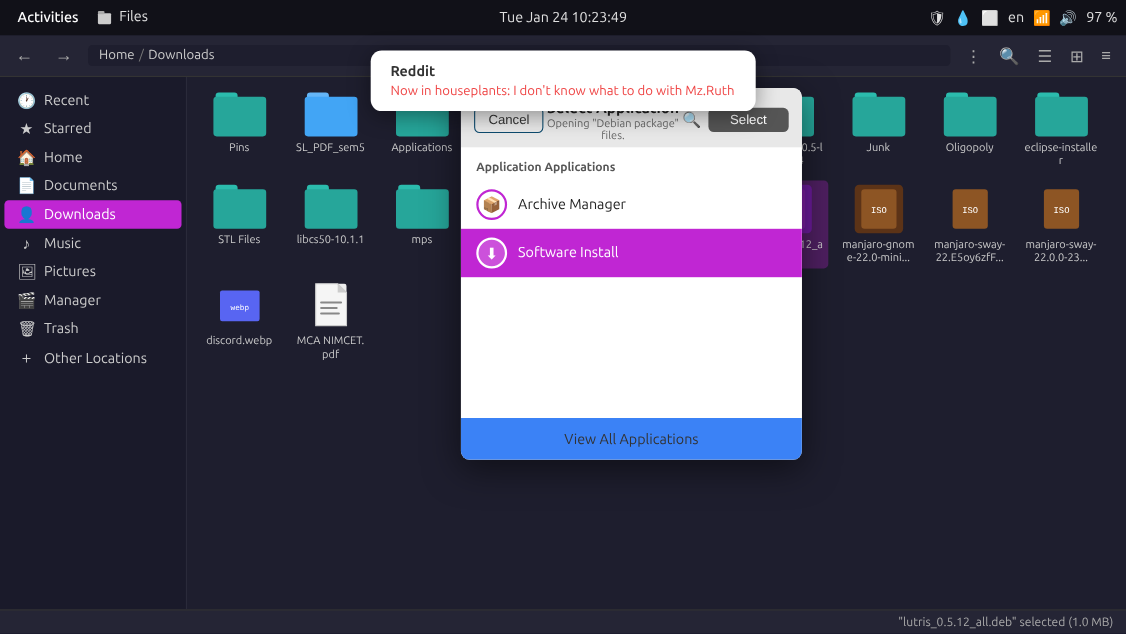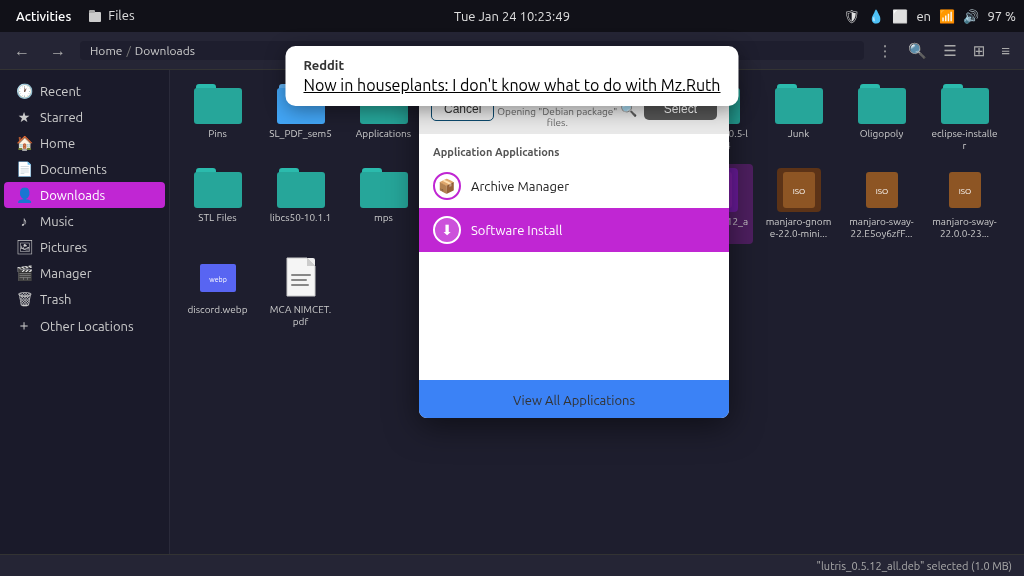--- a/index.html
+++ b/index.html
@@ -205,20 +205,21 @@
     .file-doc-icon {
       width: 44px;
       height: 44px;
       display: flex;
       align-items: center;
       justify-content: center;
       font-size: 10px;
       text-align: center;
       border-radius: 4px;
       position: relative;
+      font-family: Liberation Mono, monospace;
     }
 
     
     .statusbar {
       height: 22px;
       background: #252535;
       display: flex;
       align-items: center;
       justify-content: flex-end;
       padding: 0 12px;
@@ -240,23 +241,22 @@
       z-index: 100;
       min-width: 350px;
       box-shadow: 0 4px 20px rgba(0,0,0,0.4);
     }
     .toast-title {
       font-weight: 700;
       font-size: 13px;
       margin-bottom: 4px;
     }
     .toast-body {
-      font-size: 16px;
-      color: #000000;
-      text-decoration: underline;
+      font-size: 12px;
+      color: #ef4444;
     }
 
     
     .dialog-overlay {
       position: absolute;
       top: 0; left: 0; right: 0; bottom: 0;
       z-index: 50;
       pointer-events: none;
     }
     .select-app-dialog {

